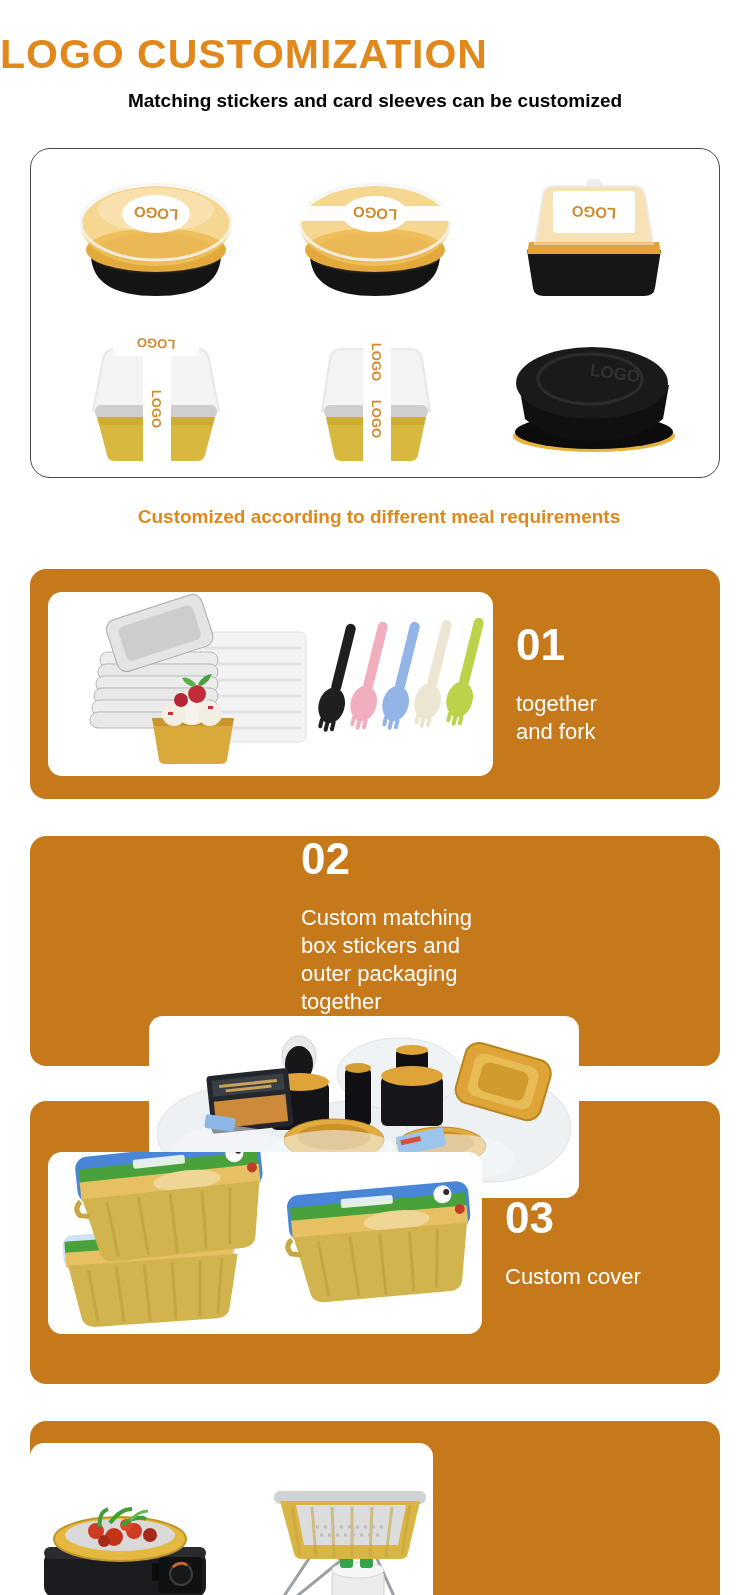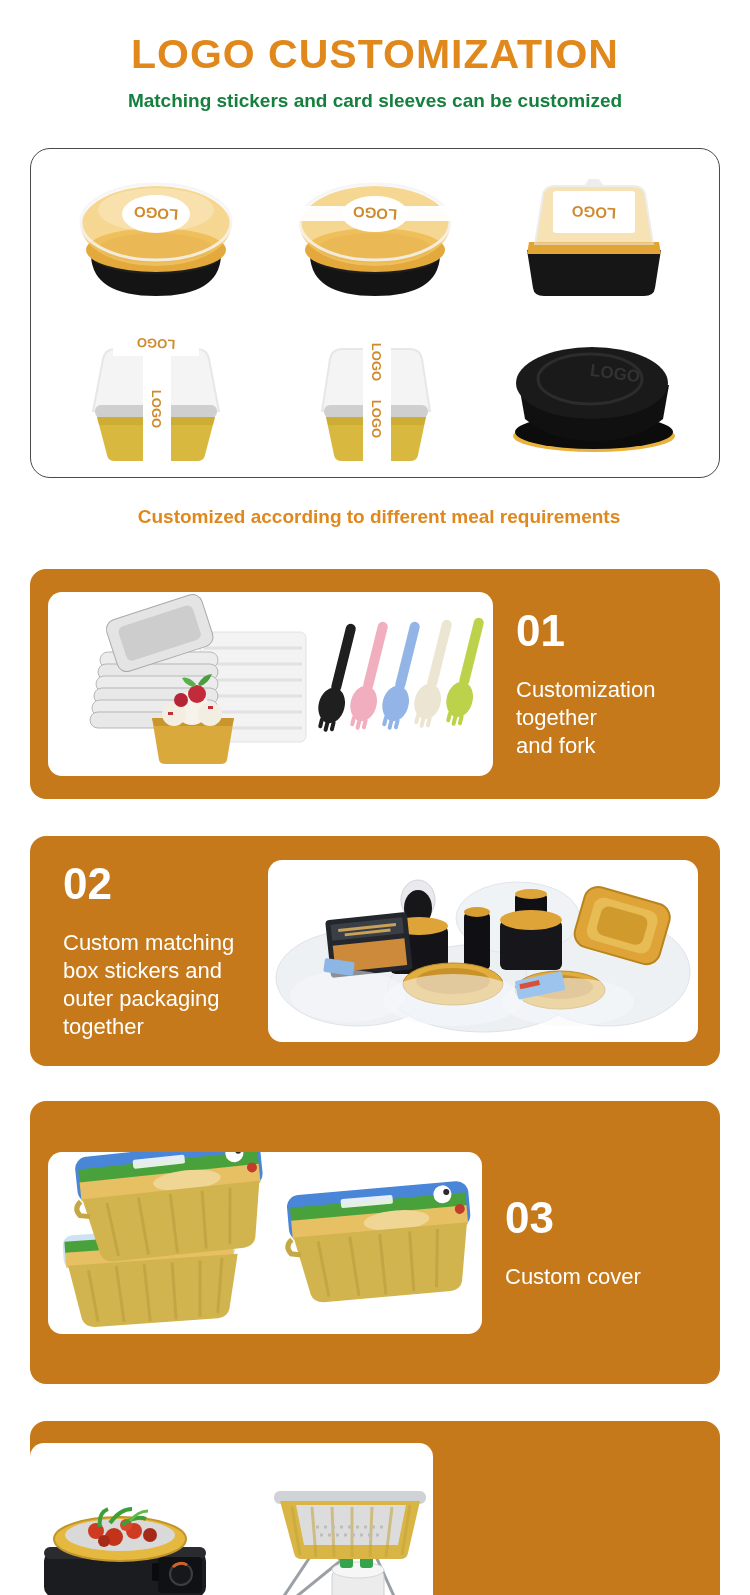--- a/index.html
+++ b/index.html
@@ -3,44 +3,44 @@
 <meta charset="utf-8">
 <style>
   * { box-sizing: border-box; }
   html,body { margin:0; padding:0; background:#fff; }
   .page {
     width:750px; height:1595px; overflow:hidden; background:#fff;
     font-family:"Liberation Sans", sans-serif; position:relative;
     padding-top:32px;
   }
   .title {
-    margin:0; text-align:center; color:#E0881C;
+    margin:0; text-align:left; color:#E0881C;
     font-size:41px; line-height:45px; font-weight:800; letter-spacing:1px;
   }
   .subtitle {
-    margin:13px 0 0; text-align:center; color:#15803d;
+    margin:13px 0 0; text-align:center; color:#000000;
     font-size:19px; line-height:22px; font-weight:700;
   }
   .product-box {
     margin:36px 30px 0; height:330px; border:1.5px solid #4a4a4a;
     border-radius:20px; background:#fff;
     display:grid; grid-template-columns:1fr 1fr 1fr; grid-template-rows:1fr 1fr;
     align-items:center; justify-items:center; padding:12px 16px 6px;
   }
   .product-box svg { display:block; }
   .section-heading {
     margin:28px 0 0; text-align:center; color:#E0881C;
     font-size:19px; line-height:22px; font-weight:700;padding-left:8px;
   }
   .card {
     margin:0 30px; background:#C5791B; border-radius:16px;
     display:flex; align-items:center;
   }
   .card.c1 { margin-top:41px; height:230px; }
-  .card.c2 { margin-top:37px; height:230px; }
+  .card.c2 { margin-top:37px; height:230px;flex-direction:column; }
   .card.c3 { margin-top:35px; height:283px; }
   .card.c4 { margin-top:37px; height:224px; }
   .photo-panel {
     background:#fff; border-radius:14px; flex:0 0 auto;
     display:flex; align-items:center; justify-content:center; overflow:hidden;
   }
   .c1 .photo-panel { width:445px; height:184px; margin-left:18px; }
   .c2 .photo-panel { width:430px; height:182px; margin-right:22px; }
   .c3 .photo-panel { width:434px; height:182px; margin-left:18px; }
   .c4 .photo-panel { width:403px; height:180px; margin-right:22px; }
@@ -196,21 +196,20 @@
             <ellipse cx="0" cy="18" rx="13" ry="18" fill="#bcd24a"></ellipse>
             <rect x="-8" y="32" width="4" height="11" rx="2" fill="#bcd24a"></rect>
             <rect x="-2" y="34" width="4" height="11" rx="2" fill="#bcd24a"></rect>
             <rect x="4" y="32" width="4" height="11" rx="2" fill="#bcd24a"></rect>
           </g>
         </g>
       </svg>
     </div>
     <div class="card-text">
       <div class="card-number">01</div>
-      <div class="card-line">Customization</div>
       <div class="card-line">together</div>
       <div class="card-line">and fork</div>
     </div>
   </div>
 
   <div class="card c2 image-right">
     <div class="card-text">
       <div class="card-number">02</div>
       <div class="card-line">Custom matching</div>
       <div class="card-line">box stickers and</div>

